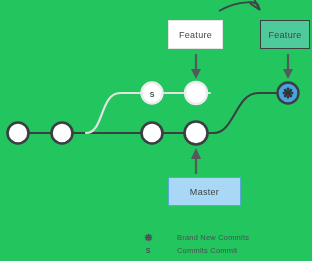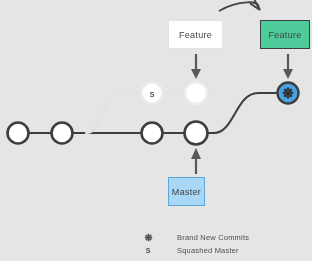--- a/index.html
+++ b/index.html
@@ -10,21 +10,21 @@
   body {
     width: 312px;
     height: 261px;
     font-family: "Liberation Sans", sans-serif;
     overflow: hidden;
   }
   #stage {
     position: relative;
     width: 312px;
     height: 261px;
-    background: #e5e5e5;
+    background: #22c55e;
   }
   #diagram-svg {
     position: absolute;
     left: 0;
     top: 0;
     width: 312px;
     height: 261px;
   }
   .label-box {
     position: absolute;
@@ -156,21 +156,21 @@
   </svg>
 
   <div class="label-box" style="left:168px; top:20px; width:55px; height:29px; background:#ffffff; border-color:#e2e2e2;">
     <span>Feature</span>
   </div>
 
   <div class="label-box" style="left:260px; top:20px; width:50px; height:29px; background:#4ecb9a; border-color:#3b3f42;">
     <span>Feature</span>
   </div>
 
-  <div class="label-box" style="left:168px; top:177px; width:37px; height:29px; background:#a8d8f5; border-color:#5aa7d8;">
+  <div class="label-box" style="left:168px; top:177px; width:73px; height:29px; background:#a8d8f5; border-color:#5aa7d8;">
     <span>Master</span>
   </div>
 
   <div class="node-text" style="left:152px; top:94px;">S</div>
 
   <div class="legend">
 
     <div class="legend-row">
       <span class="legend-icon">
         <svg width="9" height="9" viewBox="-6 -6 12 12" xmlns="http://www.w3.org/2000/svg">
@@ -187,18 +187,18 @@
           </g>
         </svg>
       </span>
       <span class="legend-label">Brand New Commits</span>
     </div>
 
     <div class="legend-row">
       <span class="legend-icon">
         <span class="legend-s">S</span>
       </span>
-      <span class="legend-label">Squashed Master</span>
+      <span class="legend-label">Commits Commit</span>
     </div>
 
   </div>
 
 </div>
 
 </body></html>

